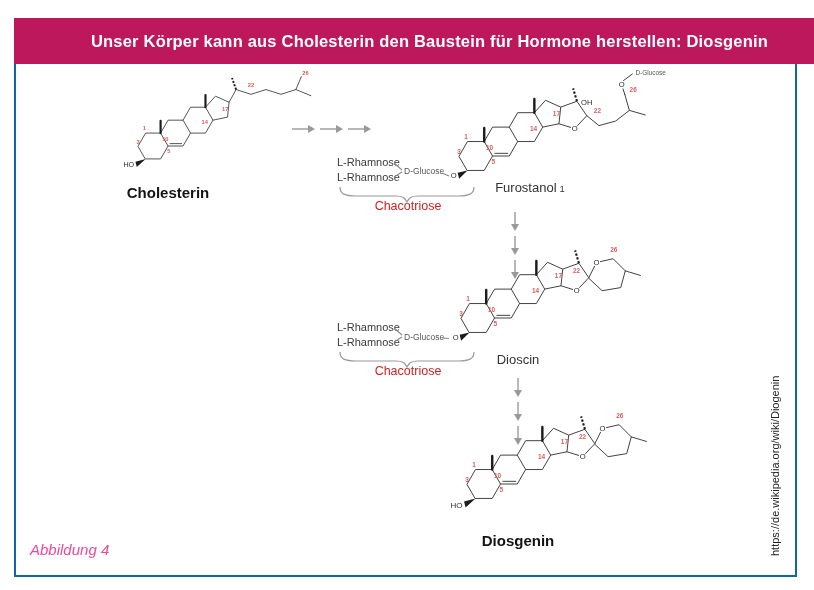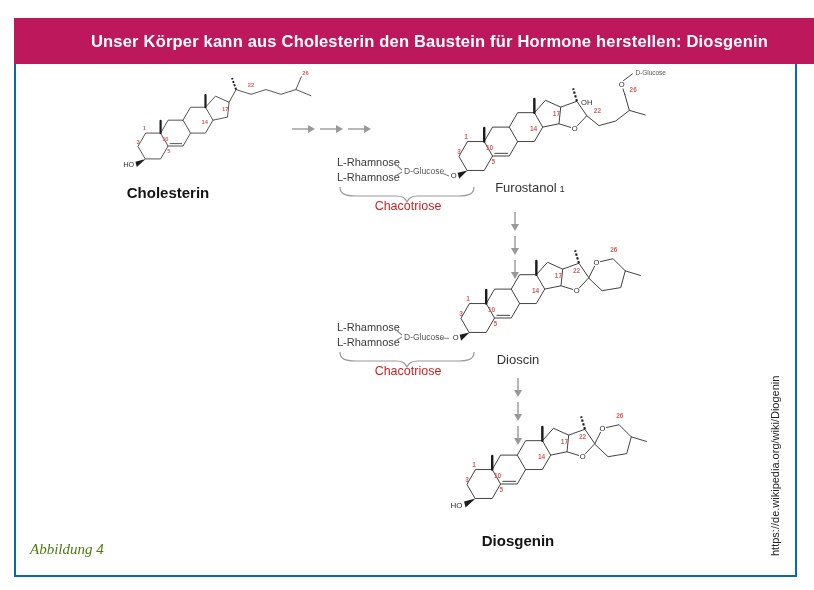--- a/index.html
+++ b/index.html
@@ -22,22 +22,22 @@
   .cnum{font-size:8.5px;font-weight:bold;fill:#d4605c;text-anchor:middle;font-family:"Liberation Sans",sans-serif;}
   .mol-label-bold{font-size:15px;font-weight:bold;fill:#141414;text-anchor:middle;font-family:"Liberation Sans",sans-serif;}
   .mol-label{font-size:13px;fill:#333;text-anchor:middle;font-family:"Liberation Sans",sans-serif;}
   .sugar{font-size:11px;fill:#3a3a3a;font-family:"Liberation Sans",sans-serif;}
   .sugar-sm{font-size:8.5px;fill:#555;font-family:"Liberation Sans",sans-serif;}
   .chaco{font-size:12.5px;fill:#cf1f1f;text-anchor:middle;font-family:"Liberation Sans",sans-serif;}
   .arrow{stroke:#999;stroke-width:1.4;fill:none;}
   .ahead{fill:#999;stroke:none;}
   .brace{stroke:#9a9a9a;stroke-width:1.2;fill:none;}
   .url-text{font-size:11px;fill:#222;font-family:"Liberation Sans",sans-serif;}
-  .caption{position:absolute;left:30px;top:541px;font-family:Liberation Serif, serif;
-           font-style:italic;font-size:15px;color:#4d7c0f;}
+  .caption{position:absolute;left:30px;top:541px;font-family:Liberation Sans, sans-serif;
+           font-style:italic;font-size:15px;color:#ec4899;}
 </style>
 </head>
 <body>
 
 <div class="frame"></div>
 <div class="titlebar">
   <span>Unser Körper kann aus Cholesterin den Baustein für Hormone herstellen: Diosgenin</span>
 </div>
 
 <svg class="diagram" width="814" height="590" viewBox="0 0 814 590">

